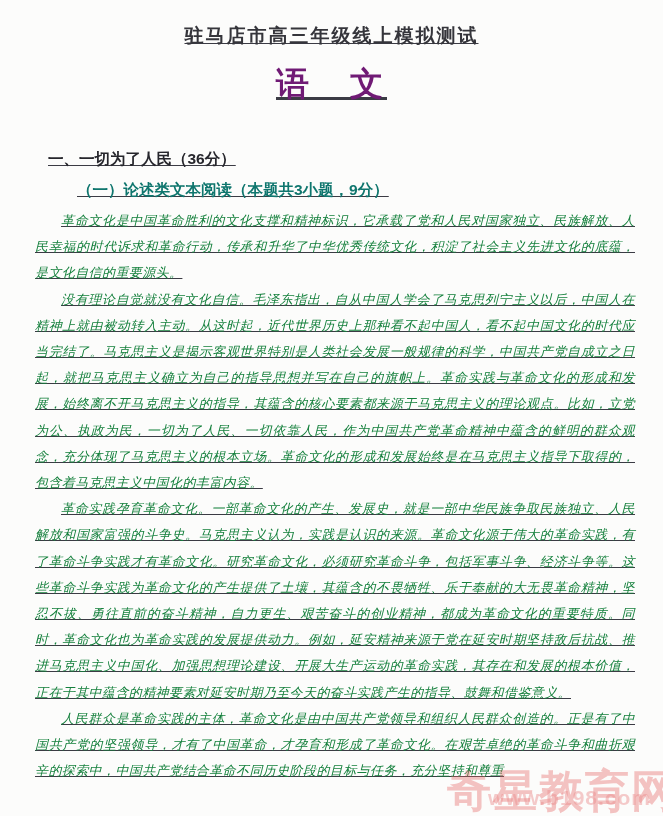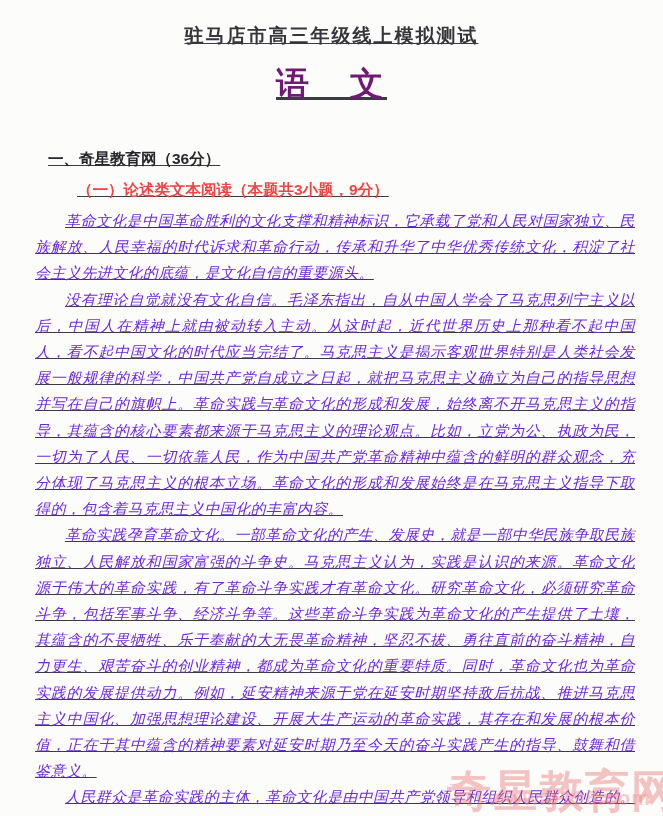--- a/index.html
+++ b/index.html
@@ -47,39 +47,39 @@
     font-size: 15.5px;
     font-weight: 700;
     color: #26262c;
     line-height: 22px;
     margin: 0 0 9px 13px;
   }
   .sub-heading {
     font-family: "Liberation Sans", "DejaVu Sans", sans-serif;
     font-size: 15.5px;
     font-weight: 700;
-    color: #ef4444;
+    color: #0f766e;
     line-height: 22px;
     margin: 0 0 7px 42px;
   }
   .lead-in {
     font-size: 15px;
     font-style: italic;
     color: #3e3e47;
     line-height: 24px;
     margin: 0 0 3px 36px;
   }
   .passage p {
     margin: 0;
-    font-size: 15px;
+    font-size: 13px;
     font-style: italic;
     line-height: 26.2px;
     text-align: justify;
     text-indent: 2em;
-    color: #6d28d9;
+    color: #15803d;
     letter-spacing: 0.4px;
   }
   .watermark {
     position: absolute;
     right: -14px;
     bottom: 8px;
     text-align: right;
     pointer-events: none;
     line-height: 1;
   }
@@ -106,21 +106,21 @@
 <body>
 
 <div class="page">
 
   <div class="doc-header">
     <div class="doc-title">驻马店市高三年级线上模拟测试</div>
     <div class="doc-subject">语　文</div>
   </div>
 
   <div class="content">
-    <div class="sec-heading">一、奇星教育网（36分）</div>
+    <div class="sec-heading">一、一切为了人民（36分）</div>
     <div class="sub-heading">（一）论述类文本阅读（本题共3小题，9分）</div>
 
     <div class="passage">
       <p>革命文化是中国革命胜利的文化支撑和精神标识，它承载了党和人民对国家独立、民族解放、人民幸福的时代诉求和革命行动，传承和升华了中华优秀传统文化，积淀了社会主义先进文化的底蕴，是文化自信的重要源头。</p>
       <p>没有理论自觉就没有文化自信。毛泽东指出，自从中国人学会了马克思列宁主义以后，中国人在精神上就由被动转入主动。从这时起，近代世界历史上那种看不起中国人，看不起中国文化的时代应当完结了。马克思主义是揭示客观世界特别是人类社会发展一般规律的科学，中国共产党自成立之日起，就把马克思主义确立为自己的指导思想并写在自己的旗帜上。革命实践与革命文化的形成和发展，始终离不开马克思主义的指导，其蕴含的核心要素都来源于马克思主义的理论观点。比如，立党为公、执政为民，一切为了人民、一切依靠人民，作为中国共产党革命精神中蕴含的鲜明的群众观念，充分体现了马克思主义的根本立场。革命文化的形成和发展始终是在马克思主义指导下取得的，包含着马克思主义中国化的丰富内容。</p>
       <p>革命实践孕育革命文化。一部革命文化的产生、发展史，就是一部中华民族争取民族独立、人民解放和国家富强的斗争史。马克思主义认为，实践是认识的来源。革命文化源于伟大的革命实践，有了革命斗争实践才有革命文化。研究革命文化，必须研究革命斗争，包括军事斗争、经济斗争等。这些革命斗争实践为革命文化的产生提供了土壤，其蕴含的不畏牺牲、乐于奉献的大无畏革命精神，坚忍不拔、勇往直前的奋斗精神，自力更生、艰苦奋斗的创业精神，都成为革命文化的重要特质。同时，革命文化也为革命实践的发展提供动力。例如，延安精神来源于党在延安时期坚持敌后抗战、推进马克思主义中国化、加强思想理论建设、开展大生产运动的革命实践，其存在和发展的根本价值，正在于其中蕴含的精神要素对延安时期乃至今天的奋斗实践产生的指导、鼓舞和借鉴意义。</p>
       <p>人民群众是革命实践的主体，革命文化是由中国共产党领导和组织人民群众创造的。正是有了中国共产党的坚强领导，才有了中国革命，才孕育和形成了革命文化。在艰苦卓绝的革命斗争和曲折艰辛的探索中，中国共产党结合革命不同历史阶段的目标与任务，充分坚持和尊重</p>
     </div>
   </div>
 

